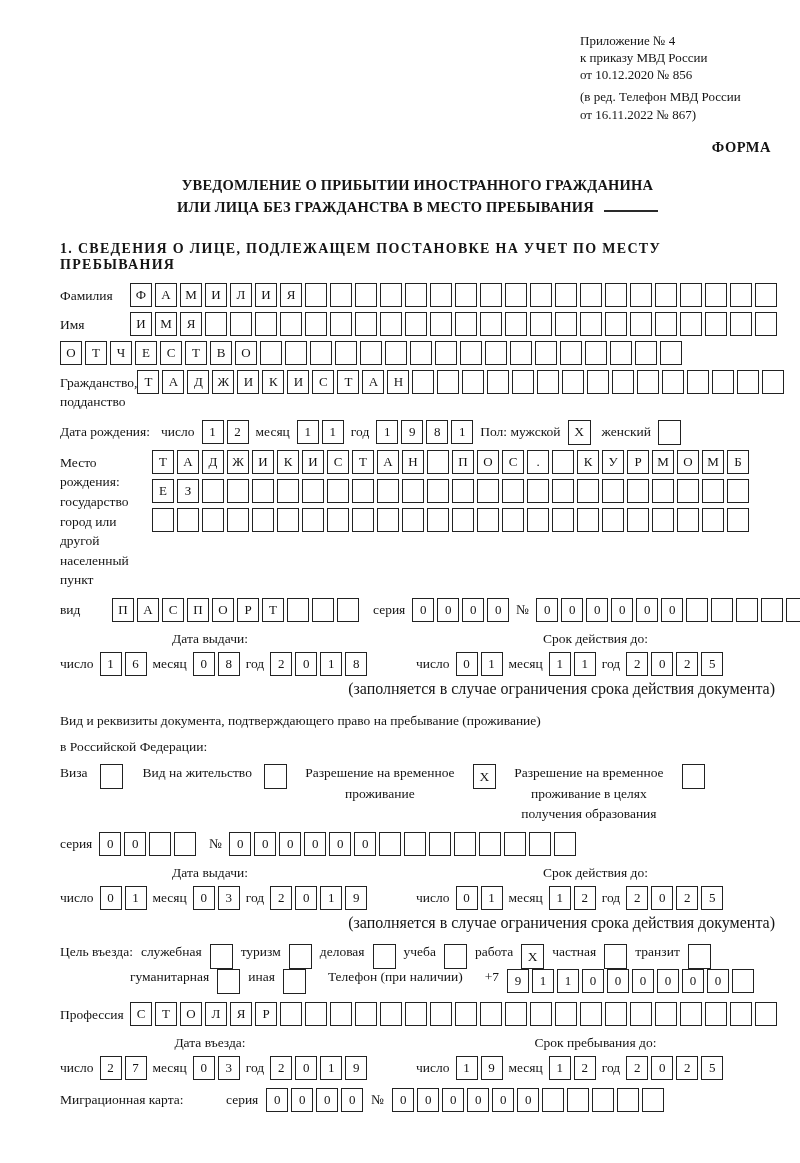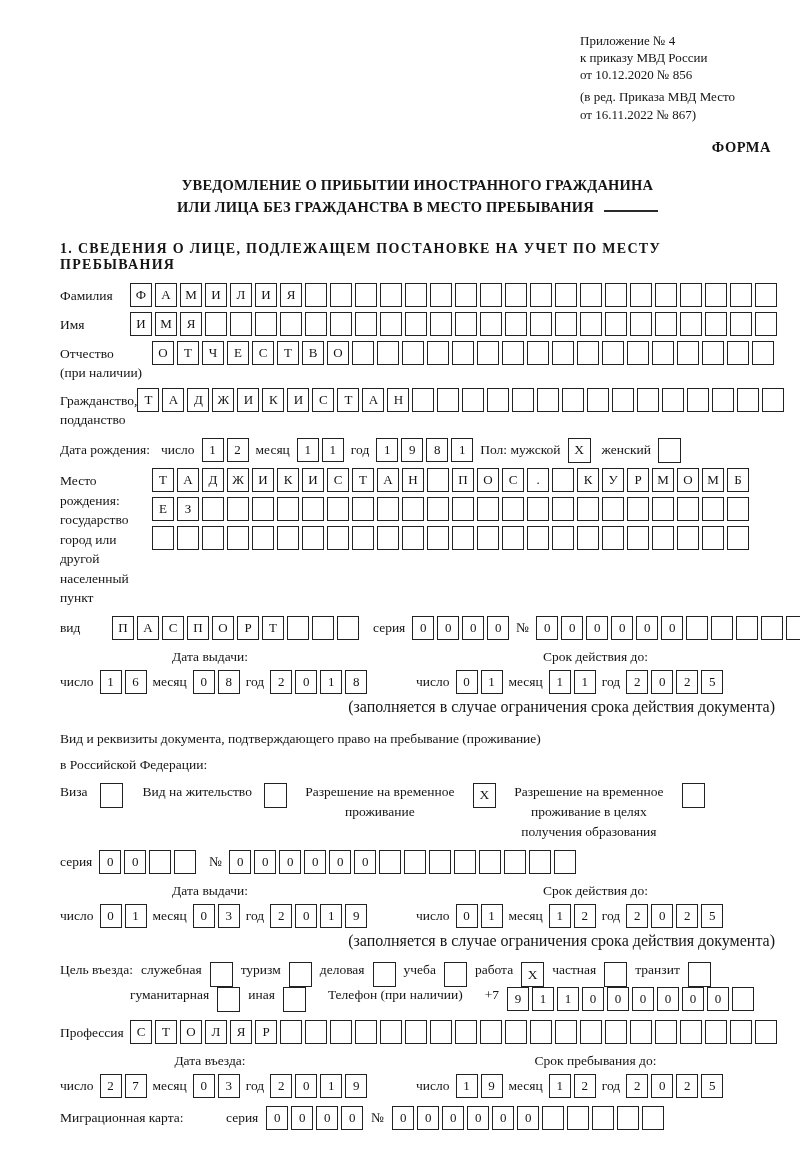--- a/index.html
+++ b/index.html
@@ -73,21 +73,21 @@
 </head>
 <body>
 
 <div class="page">
 
   <div class="appendix">
     <div>Приложение № 4</div>
     <div>к приказу МВД России</div>
     <div>от 10.12.2020 № 856</div>
     <div class="gap"></div>
-    <div>(в ред. Приказа МВД Место</div>
+    <div>(в ред. Телефон МВД России</div>
     <div>от 16.11.2022 № 867)</div>
   </div>
   <div class="forma">ФОРМА</div>
 
   <div class="title">
     <div>УВЕДОМЛЕНИЕ О ПРИБЫТИИ ИНОСТРАННОГО ГРАЖДАНИНА</div>
     <div><span>ИЛИ ЛИЦА БЕЗ ГРАЖДАНСТВА В МЕСТО ПРЕБЫВАНИЯ</span><span class="blank-underline"></span></div>
   </div>
 
   <div class="sec-heading">1. СВЕДЕНИЯ О ЛИЦЕ, ПОДЛЕЖАЩЕМ ПОСТАНОВКЕ НА УЧЕТ ПО МЕСТУ ПРЕБЫВАНИЯ</div>
@@ -150,24 +150,20 @@
         <span class="cell"></span>
         <span class="cell"></span>
         <span class="cell"></span>
         <span class="cell"></span>
         <span class="cell"></span>
         <span class="cell"></span>
       </div>
   </div>
 
   <div class="frow">
-    <div class="flabel w92">
-      <div>Отчество</div>
-      <div>(при наличии)</div>
-    </div>
     <div class="cells">
         <span class="cell">О</span>
         <span class="cell">Т</span>
         <span class="cell">Ч</span>
         <span class="cell">Е</span>
         <span class="cell">С</span>
         <span class="cell">Т</span>
         <span class="cell">В</span>
         <span class="cell">О</span>
         <span class="cell"></span>

